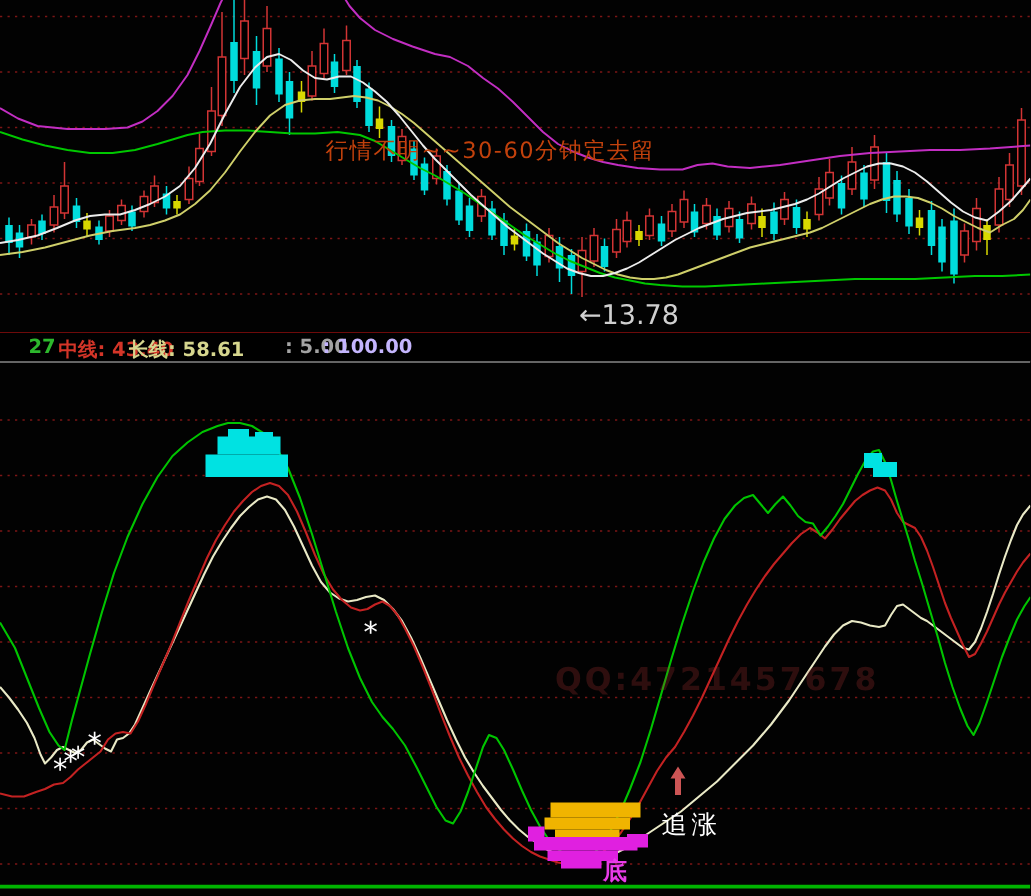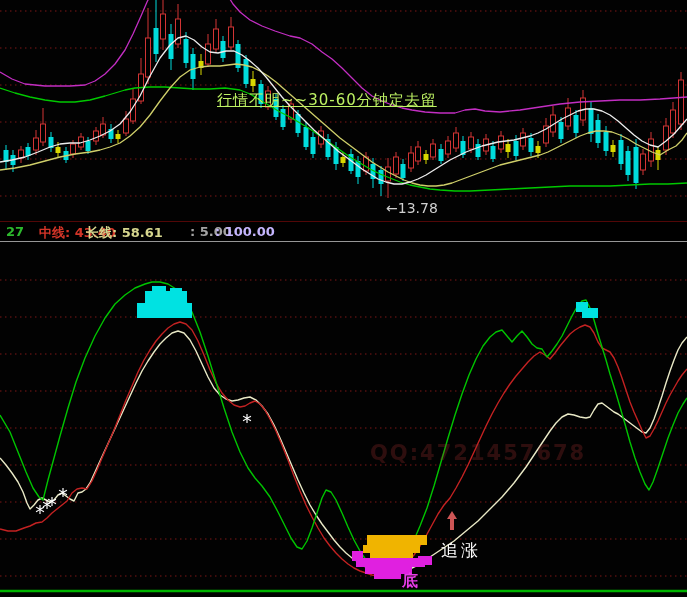--- a/index.html
+++ b/index.html
@@ -1,24 +1,24 @@
 <!DOCTYPE html>
 <html><head>
 <meta charset="utf-8">
 <style>
   html,body{margin:0;padding:0;background:#000;}
   #screen{position:relative;width:687px;height:597px;background:#020202;overflow:hidden;
           font-family:"DejaVu Sans","Liberation Sans",sans-serif;}
   #chart-svg{position:absolute;left:0;top:0;}
   .ovl{position:absolute;white-space:nowrap;line-height:1.1;pointer-events:none;}
   .note{left:217px;top:92px;font-size:15px;letter-spacing:1px;}
-  .price-tag{left:386px;top:201px;font-size:14px;}
+  .price-tag{left:386px;top:201px;font-size:18px;}
   .statusbar{position:absolute;left:0;top:222px;width:687px;height:19px;background:#000;}
   .statusbar span{position:absolute;top:2px;font-size:13px;font-weight:bold;white-space:nowrap;}
-  .st0{left:6px;text-align:right;}  .st1{left:19px;} .st2{left:86px;} .st3{left:190px;} .st4{left:215px;}
+  .st0{left:19px;text-align:right;}  .st1{left:19px;} .st2{left:86px;} .st3{left:190px;} .st4{left:215px;}
   .chase{left:441px;top:541px;font-size:17px;font-weight:normal;letter-spacing:3px;}
   .bottom-lbl{left:402px;top:572px;font-size:16px;font-weight:bold;}
   .qqwm{left:370px;top:442px;font-size:21px;letter-spacing:2px;opacity:.28;color:#a03030;font-weight:bold;}
 </style>
 </head>
 <body>
 
 <div id="screen">
 
   <svg id="chart-svg" width="687" height="597" viewBox="0 0 687 597">
@@ -245,21 +245,21 @@
       <rect x="418" y="556" width="14" height="9" fill="#e020e0"></rect>
       <line x1="0" y1="591" x2="687" y2="591" stroke="#00b400" stroke-width="2.5"></line>
       <text x="40" y="519" fill="#ffffff" font-size="19" text-anchor="middle" font-family="DejaVu Sans, sans-serif">*</text>
       <text x="47" y="514" fill="#ffffff" font-size="19" text-anchor="middle" font-family="DejaVu Sans, sans-serif">*</text>
       <text x="52" y="511" fill="#ffffff" font-size="19" text-anchor="middle" font-family="DejaVu Sans, sans-serif">*</text>
       <text x="63" y="502" fill="#ffffff" font-size="19" text-anchor="middle" font-family="DejaVu Sans, sans-serif">*</text>
       <text x="247" y="428" fill="#ffffff" font-size="19" text-anchor="middle" font-family="DejaVu Sans, sans-serif">*</text>
       <polygon fill="#cd5555" points="452,511 447,519 450,519 450,530 454,530 454,519 457,519"></polygon>
     </svg>
 
-  <div class="ovl note" style="color: #bef264; text-decoration: underline;">行情不明~~30-60分钟定去留</div>
+  <div class="ovl note" style="color: #c2410c;">行情不明~~30-60分钟定去留</div>
 
   <div class="ovl price-tag" style="color: rgb(208, 208, 208);">←13.78</div>
 
   <div class="statusbar">
     <span class="st0" style="color: rgb(45, 184, 45);">27</span>
     <span class="st1" style="color: rgb(212, 53, 40); margin-left: 20px;">中线: 43.40</span>
     <span class="st2" style="color: rgb(214, 214, 142);">长线: 58.61</span>
     <span class="st3" style="color: #a3a3a3;">: 5.00</span>
     <span class="st4" style="color: #c4b5fd;">: 100.00</span>
   </div>

